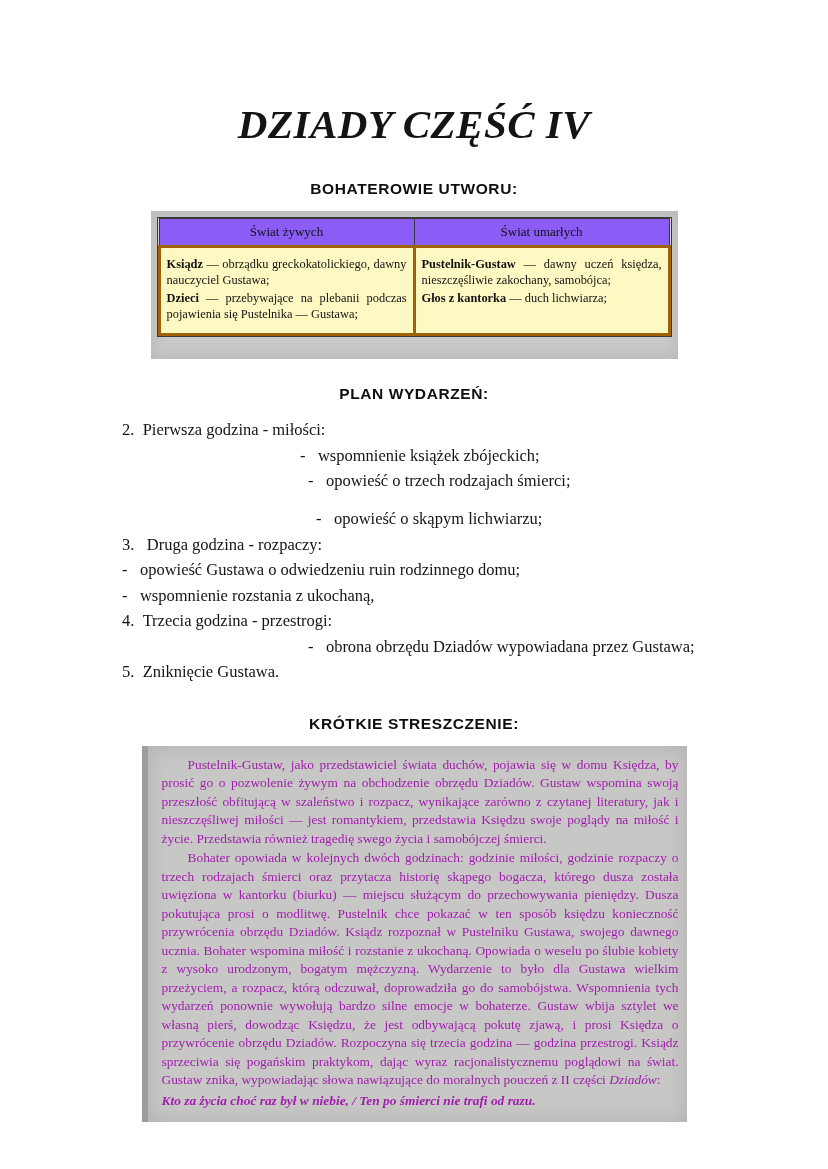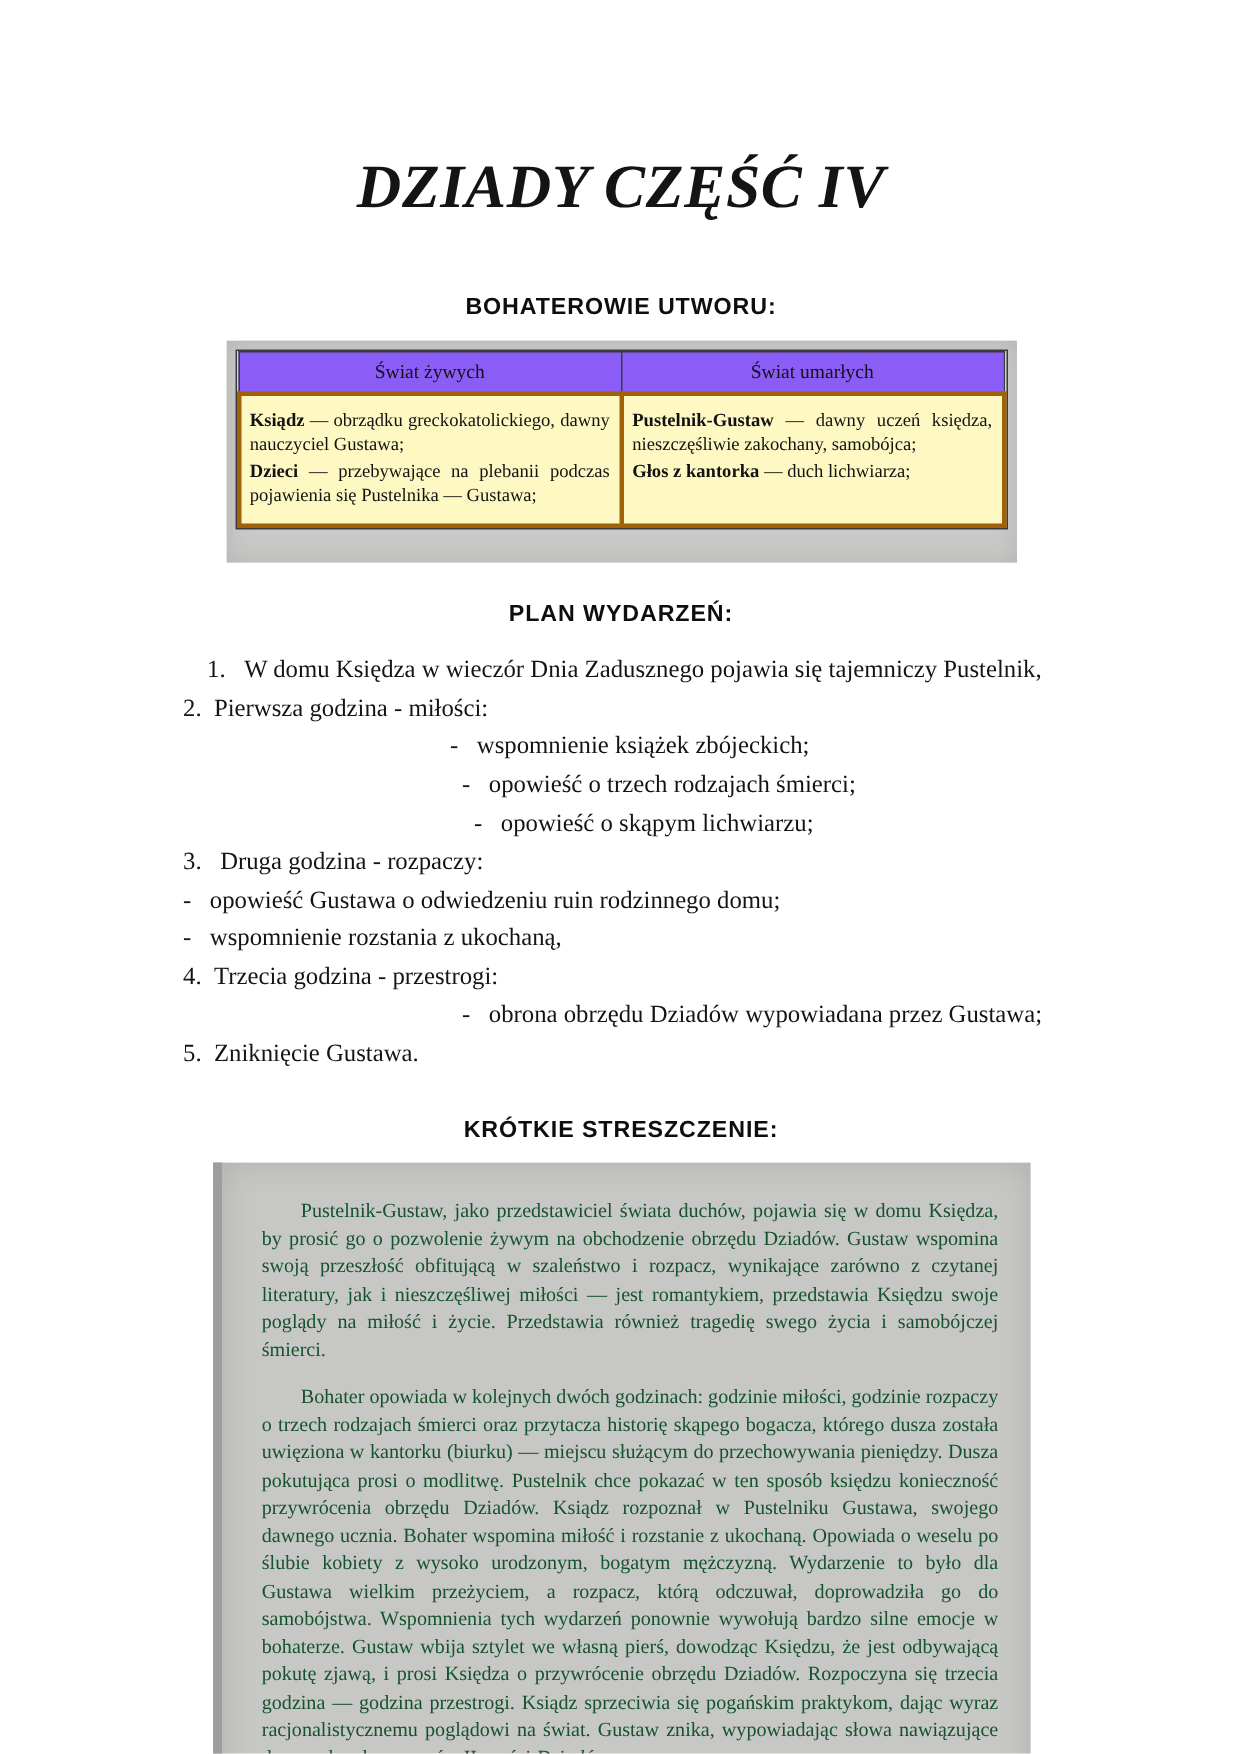--- a/index.html
+++ b/index.html
@@ -39,21 +39,21 @@
 
   
   .section-heading {
     text-align: center;
     font-family: "Liberation Sans", sans-serif;
     font-weight: bold;
     font-size: 15.5px;
     letter-spacing: 0.6px;
     color: #0e0e0e;
   }
-  .heading-1 { margin-top: 48px; }
+  .heading-1 { margin-top: 32px; }
   .heading-2 { margin-top: 26px; }
   .heading-3 { margin-top: 30px; }
 
   
   .scan-table {
     margin: 12px auto 0 auto;
     width: 527px;
     background: #c9c9c7;
     padding: 6px 6px 22px 6px;
     box-sizing: border-box;
@@ -97,41 +97,41 @@
     color: #141414;
   }
   .plan .row {
     display: block;
     white-space: pre-wrap;
   }
   .plan .indent-0 { padding-left: 62px; }
   .plan .indent-1 { padding-left: 78px; }
   .plan .indent-3 { padding-left: 240px; }
   .plan .indent-4 { padding-left: 248px; }
-  .plan .indent-5 { padding-left: 256px; }
+  .plan .indent-5 { padding-left: 256px; margin-top: 12px; }
   .plan .marker { display: inline-block; }
 
   
   .scan-summary {
     margin: 12px auto 0 auto;
     width: 545px;
     background: #c7c7c5;
     padding: 10px 8px 12px 14px;
     box-sizing: border-box;
     box-shadow: inset 0 0 22px rgba(0,0,0,0.12);
     border-left: 6px solid #9d9d9b;
   }
   .scan-summary p {
-    margin: 13px;
+    margin: 0;
     font-family: "Liberation Serif", serif;
     font-size: 13.4px;
     line-height: 1.38;
     text-align: justify;
     text-indent: 26px;
-    color: #14532d;
+    color: #a21caf;
   }
   .scan-summary p + p { margin-top: 1px; }
   .scan-summary .quote {
     font-weight: bold;
     font-style: italic;
     text-indent: 0;
     margin-top: 2px;
   }
   .scan-summary .ital { font-style: italic; }
 </style>
@@ -165,21 +165,20 @@
             </td>
           </tr>
         </tbody>
       </table>
     </div>
   </div>
 
   <h2 class="section-heading heading-2">PLAN WYDARZEŃ:</h2>
 
   <div class="plan">
-    <div class="row indent-1"><span class="marker">1.</span>&nbsp;&nbsp;&nbsp;<span>W domu Księdza w wieczór Dnia Zadusznego pojawia się tajemniczy Pustelnik,</span></div>
     <div class="row indent-0"><span class="marker">2.</span>&nbsp;&nbsp;<span>Pierwsza godzina - miłości:</span></div>
     <div class="row indent-3"><span class="marker">-</span>&nbsp;&nbsp;&nbsp;<span>wspomnienie książek zbójeckich;</span></div>
     <div class="row indent-4"><span class="marker">-</span>&nbsp;&nbsp;&nbsp;<span>opowieść o trzech rodzajach śmierci;</span></div>
     <div class="row indent-5"><span class="marker">-</span>&nbsp;&nbsp;&nbsp;<span>opowieść o skąpym lichwiarzu;</span></div>
     <div class="row indent-0"><span class="marker">3.</span>&nbsp;&nbsp;&nbsp;<span>Druga godzina - rozpaczy:</span></div>
     <div class="row indent-0"><span class="marker">-</span>&nbsp;&nbsp;&nbsp;<span>opowieść Gustawa o odwiedzeniu ruin rodzinnego domu;</span></div>
     <div class="row indent-0"><span class="marker">-</span>&nbsp;&nbsp;&nbsp;<span>wspomnienie rozstania z ukochaną,</span></div>
     <div class="row indent-0"><span class="marker">4.</span>&nbsp;&nbsp;<span>Trzecia godzina - przestrogi:</span></div>
     <div class="row indent-4"><span class="marker">-</span>&nbsp;&nbsp;&nbsp;<span>obrona obrzędu Dziadów wypowiadana przez Gustawa;</span></div>
     <div class="row indent-0"><span class="marker">5.</span>&nbsp;&nbsp;<span>Zniknięcie Gustawa.</span></div>

